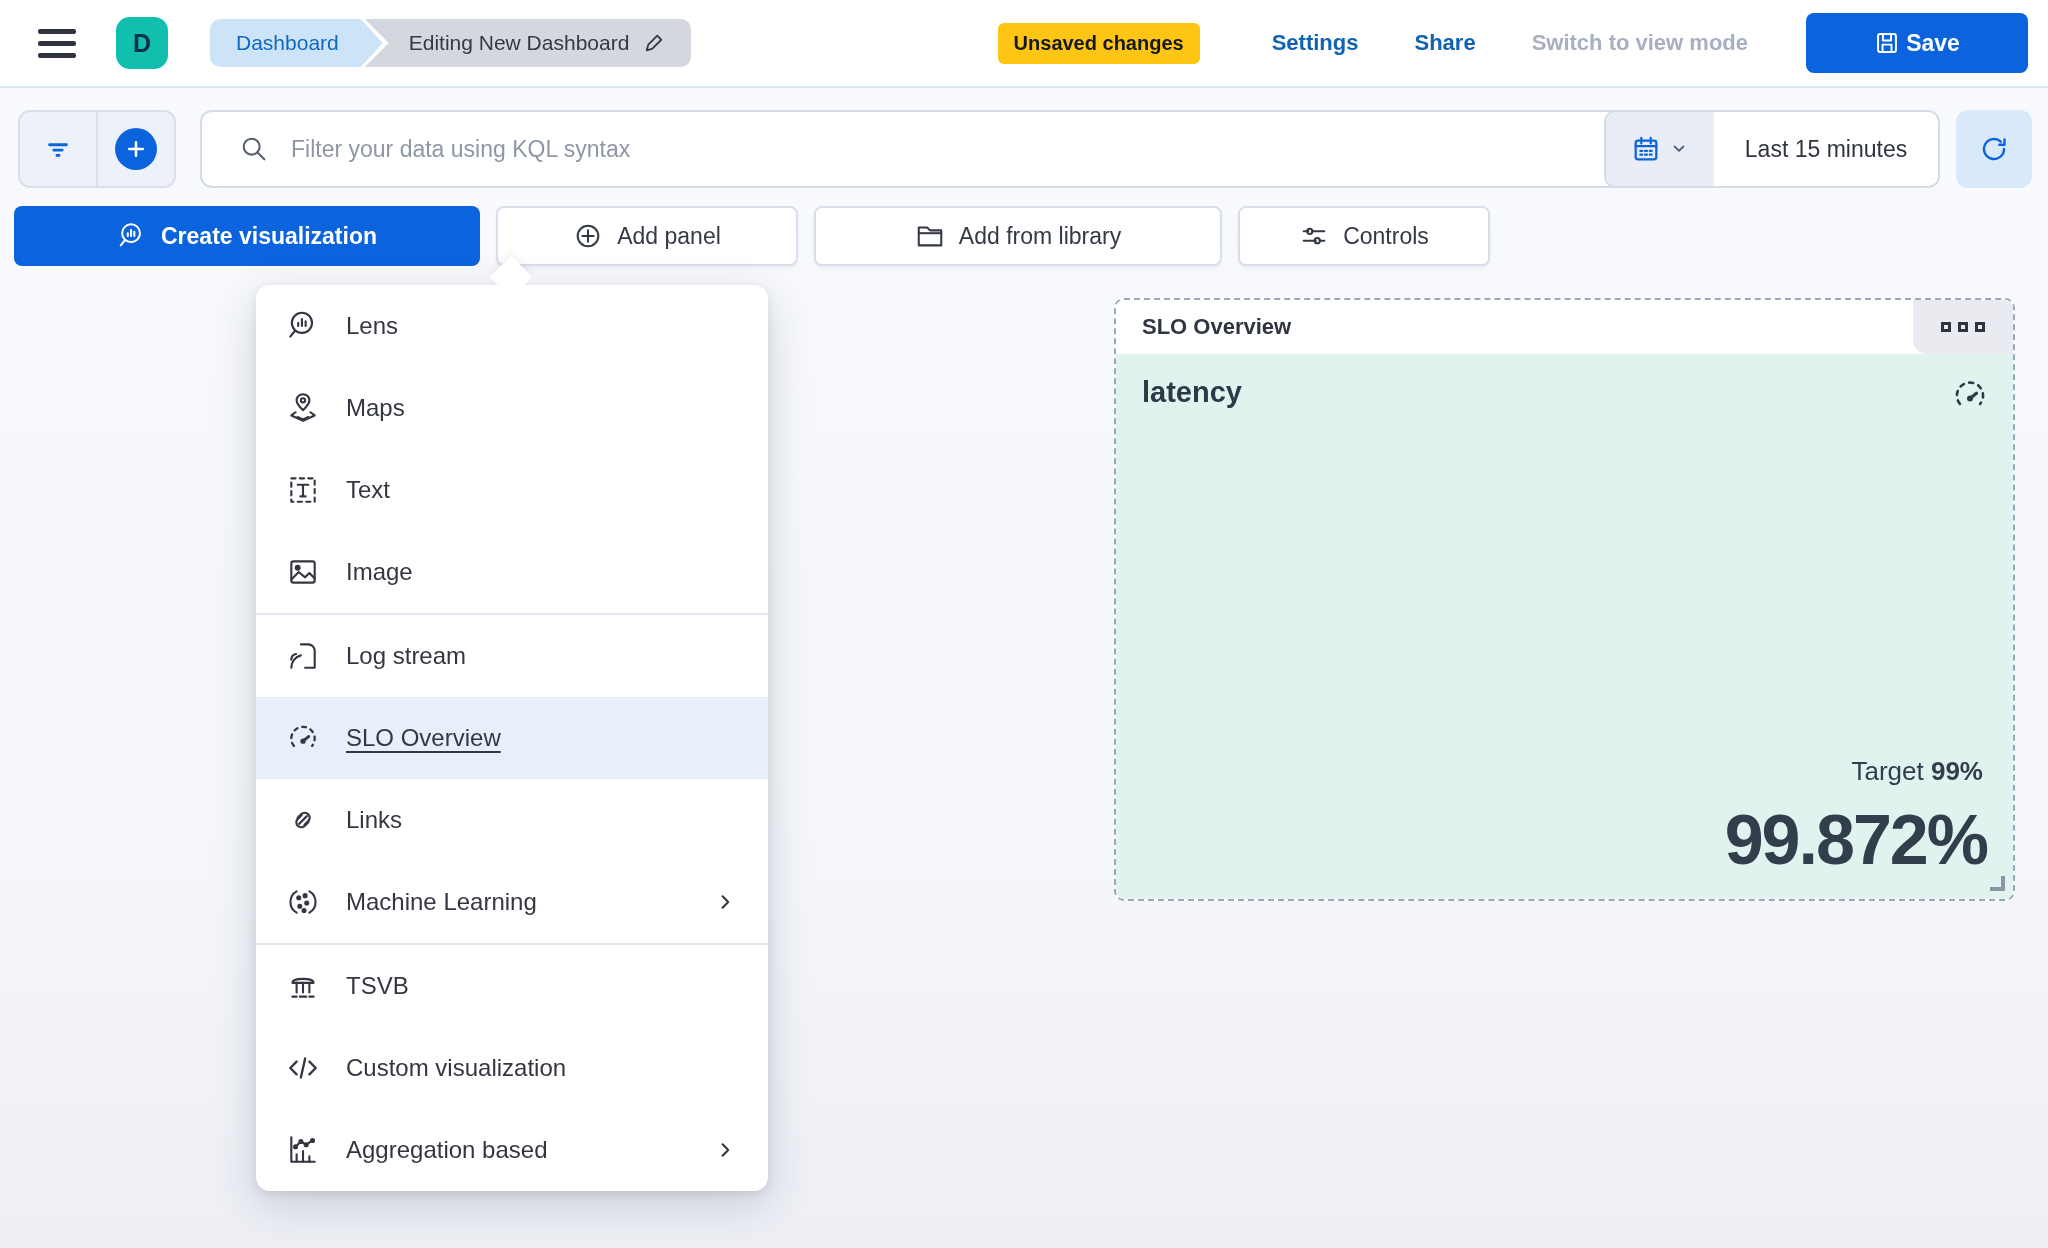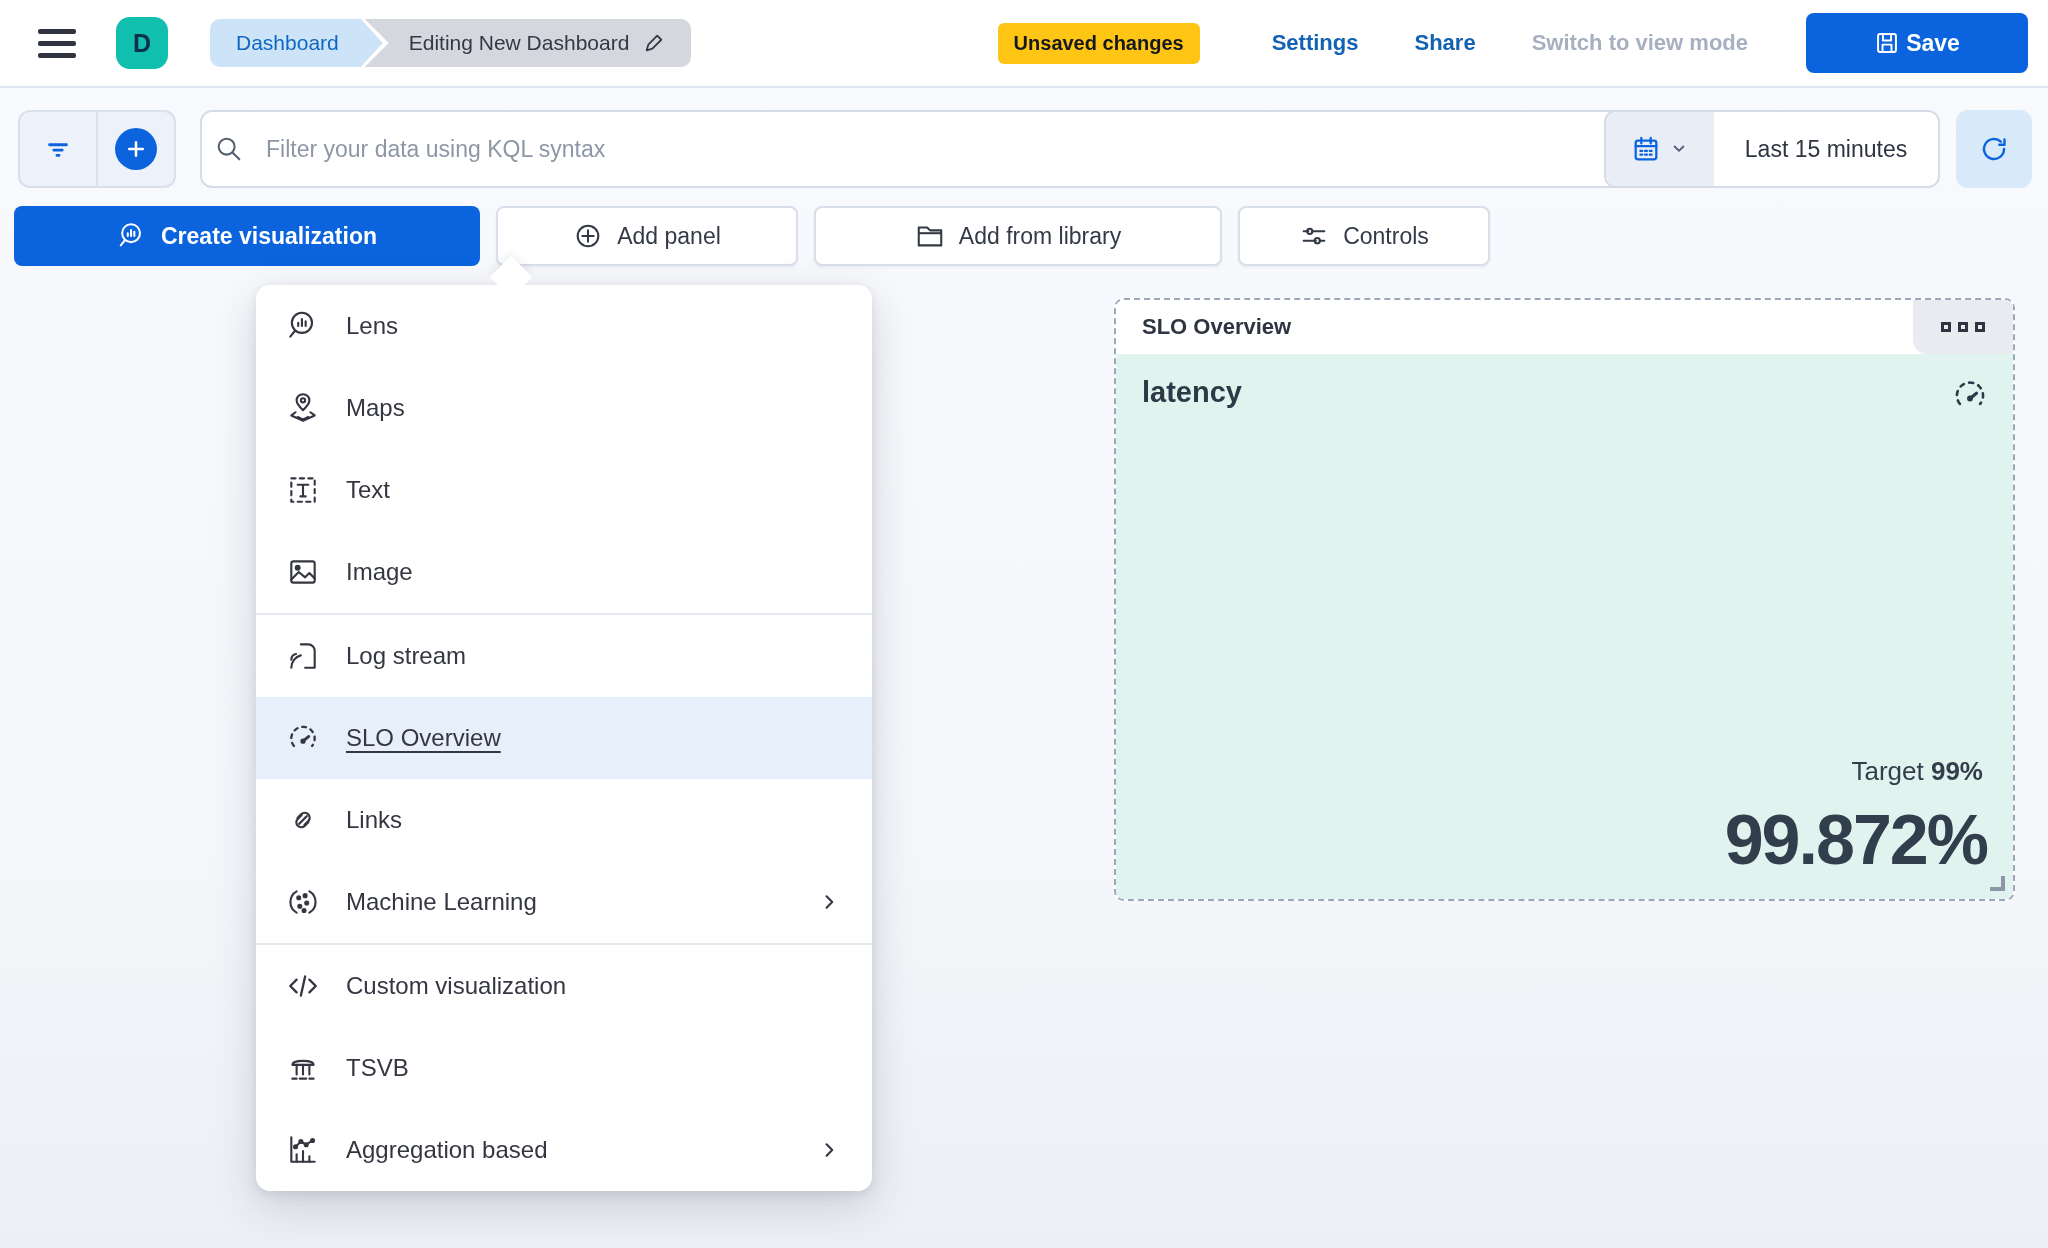--- a/index.html
+++ b/index.html
@@ -65,21 +65,21 @@
   }
   .filter-group .half { flex:1; height:100%; display:flex; align-items:center; justify-content:center; cursor:pointer; }
   .filter-group .half + .half { border-left:2px solid #d9dfeb; }
   .plus-circle {
     width:42px; height:42px; border-radius:50%; background:#0b64dd; color:#fff;
     display:flex; align-items:center; justify-content:center;
   }
   .search-box {
     position:absolute; left:200px; top:0; width:1602px; height:78px;
     background:#fff; border:2px solid #d5dce8; border-radius:12px;
-    display:flex; align-items:center; padding:0 12px;
+    display:flex; align-items:center; padding:0 37px;
   }
   .search-box input {
     border:none; outline:none; flex:1; margin-left:22px; font-size:23px;
     font-family:inherit; color:#343741; background:transparent;
   }
   .search-box input::placeholder { color:#8e97a5; }
   .datepicker {
     position:absolute; left:1604px; top:0; width:336px; height:78px;
     background:#fff; border:2px solid #d5dce8; border-radius:12px;
     display:flex; overflow:hidden;
@@ -111,21 +111,21 @@
   .tb-library { left:814px; width:408px; }
   .tb-controls { left:1238px; width:252px; }
 
   
   .menu-caret {
     position:absolute; left:496px; top:262px; width:30px; height:30px;
     background:#fff; transform:rotate(45deg); z-index:11;
     box-shadow:-3px -3px 6px rgba(40,50,70,.06);
   }
   .menu {
-    position:absolute; left:256px; top:285px; width:616px; z-index:10;
+    position:absolute; left:256px; top:285px; width:512px; z-index:10;
     background:#fff; border-radius:14px;
     box-shadow:0 14px 44px rgba(35,45,65,.18), 0 3px 10px rgba(35,45,65,.10);
     overflow:hidden;
   }
   .menu-item {
     height:82px; display:flex; align-items:center; padding:0 30px;
     font-size:24px; color:#343741; cursor:pointer;
   }
   .menu-item .mi-icon { width:34px; height:34px; margin-right:26px; color:#343741; flex:none; }
   .menu-item .mi-label { flex:1; }
@@ -401,36 +401,36 @@
       <svg width="26" height="26" viewBox="0 0 32 32" fill="none" stroke="currentColor" stroke-width="2.6" stroke-linecap="round" stroke-linejoin="round">
         <path d="M13 9l7 7-7 7"></path>
       </svg>
     </span>
   </div>
 
   <div class="menu-sep"></div>
 
   <div class="menu-item">
     <span class="mi-icon">
-      <svg width="34" height="34" viewBox="0 0 32 32" fill="none" stroke="currentColor" stroke-width="2.2" stroke-linecap="round" stroke-linejoin="round">
-        <path d="M10 10l-6 6 6 6M22 10l6 6-6 6M18 7l-4 18"></path>
-      </svg>
-    </span>
-    <span class="mi-label">Custom visualization</span>
-  </div>
-
-  <div class="menu-item">
-    <span class="mi-icon">
       <svg width="34" height="34" viewBox="0 0 32 32" fill="none" stroke="currentColor" stroke-width="2" stroke-linecap="round" stroke-linejoin="round">
         <path d="M6 13c0-5 20-5 20 0H6z"></path>
         <path d="M10 13v9M16 13v9M22 13v9"></path>
         <path d="M6 26h4M13 26h6M22 26h4"></path>
       </svg>
     </span>
     <span class="mi-label">TSVB</span>
+  </div>
+
+  <div class="menu-item">
+    <span class="mi-icon">
+      <svg width="34" height="34" viewBox="0 0 32 32" fill="none" stroke="currentColor" stroke-width="2.2" stroke-linecap="round" stroke-linejoin="round">
+        <path d="M10 10l-6 6 6 6M22 10l6 6-6 6M18 7l-4 18"></path>
+      </svg>
+    </span>
+    <span class="mi-label">Custom visualization</span>
   </div>
 
   <div class="menu-item">
     <span class="mi-icon">
       <svg width="34" height="34" viewBox="0 0 32 32" fill="none" stroke="currentColor" stroke-width="2" stroke-linecap="round" stroke-linejoin="round">
         <path d="M5 4v23h22"></path>
         <path d="M9 13l5-5 5 3 6-4"></path>
         <circle cx="9" cy="13" r="1.4" fill="currentColor"></circle>
         <circle cx="14" cy="8" r="1.4" fill="currentColor"></circle>
         <circle cx="19" cy="11" r="1.4" fill="currentColor"></circle>

